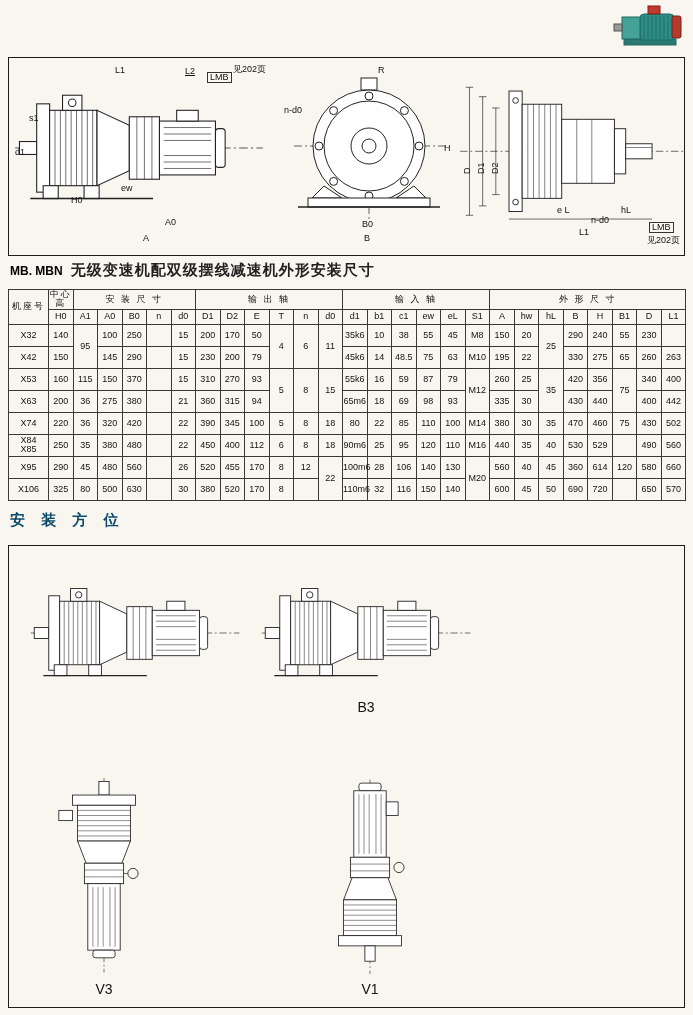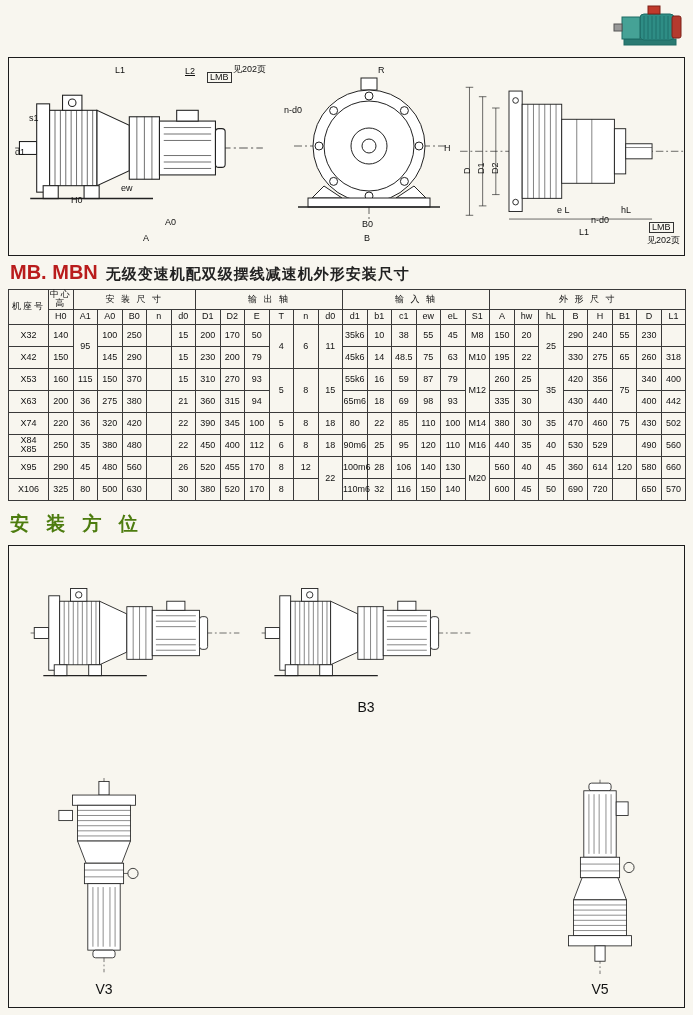--- a/index.html
+++ b/index.html
@@ -24,21 +24,21 @@
   .drawing svg{position:absolute;left:0;}
   .d1 svg{top:14px;}
   .d2 svg{top:10px;}
   .d3 svg{top:12px;}
 
   .dim-label{position:absolute;font-size:9px;line-height:1;color:#111;white-space:nowrap;}
   .dim-label.boxed{border:1px solid #333;padding:0 2px;}
   .dim-label.rot{transform:rotate(-90deg);transform-origin:left top;}
 
   .title-line{position:absolute;left:10px;top:261px;white-space:nowrap;}
-  .title-line .latin{font-size:20px;font-weight:bold;color:#b91c1c;margin-right:8px;}
+  .title-line .latin{font-size:12px;font-weight:bold;color:#000000;margin-right:8px;}
   .title-line .cn{font-size:15px;font-weight:bold;color:#222;letter-spacing:1px;}
 
   #dim-table{
     position:absolute;left:8px;top:289px;width:677px;
     border-collapse:collapse;table-layout:fixed;
     border:1px solid #111;
   }
   #dim-table th,#dim-table td{
     border:1px solid #3a3a3a;
     text-align:center;vertical-align:middle;
@@ -46,21 +46,21 @@
     padding:0;color:#111;
     white-space:pre-line;overflow:visible;line-height:1.05;
   }
   #dim-table thead tr:first-child th{height:18px;letter-spacing:2px;}
   #dim-table thead tr:nth-child(2) th{height:14px;}
   #dim-table tbody td{height:21px;}
   #dim-table td.frame-cell{font-size:9px;}
 
   .section2-title{
     position:absolute;left:10px;top:511px;
-    font-size:19px;font-weight:bold;letter-spacing:6px;color:#4d7c0f;
+    font-size:15px;font-weight:bold;letter-spacing:6px;color:#0c4a6e;
   }
 
   .orient{position:absolute;text-align:center;}
   .orient .orient-label{font-size:14px;color:#111;margin-top:3px;}
   .oB5{left:18px;top:28px;width:215px;}
   .oB3{left:252px;top:28px;width:210px;}
   .oV6{left:530px;top:12px;width:126px;}
   .oV3{left:32px;top:232px;width:126px;}
   .oV1{left:298px;top:232px;width:126px;}
   .oV5{left:528px;top:232px;width:126px;}
@@ -333,21 +333,21 @@
           <td>48.5</td>
           <td>75</td>
           <td>63</td>
           <td>M10</td>
           <td>195</td>
           <td>22</td>
           <td>330</td>
           <td>275</td>
           <td>65</td>
           <td>260</td>
-          <td>318</td>
+          <td>263</td>
         </tr>
         <tr>
           <td class="frame-cell">X53</td>
           <td>160</td>
           <td>115</td>
           <td>150</td>
           <td>370</td>
           <td></td>
           <td>15</td>
           <td>310</td>
@@ -525,21 +525,21 @@
           <use href="#gu-h"></use>
         </svg>
       <div class="orient-label">B3</div>
     </div>
     <div class="orient oV3">
       <svg width="120" height="196" viewBox="0 0 130 230">
           <use href="#gu-vu"></use>
         </svg>
       <div class="orient-label">V3</div>
     </div>
-    <div class="orient oV5">
+    <div class="orient oV1">
       <svg width="120" height="196" viewBox="0 0 130 230">
           <use href="#gu-vd"></use>
         </svg>
-      <div class="orient-label">V5</div>
+      <div class="orient-label">V1</div>
     </div>
   </div>
 
 </div>
 
 </body></html>

